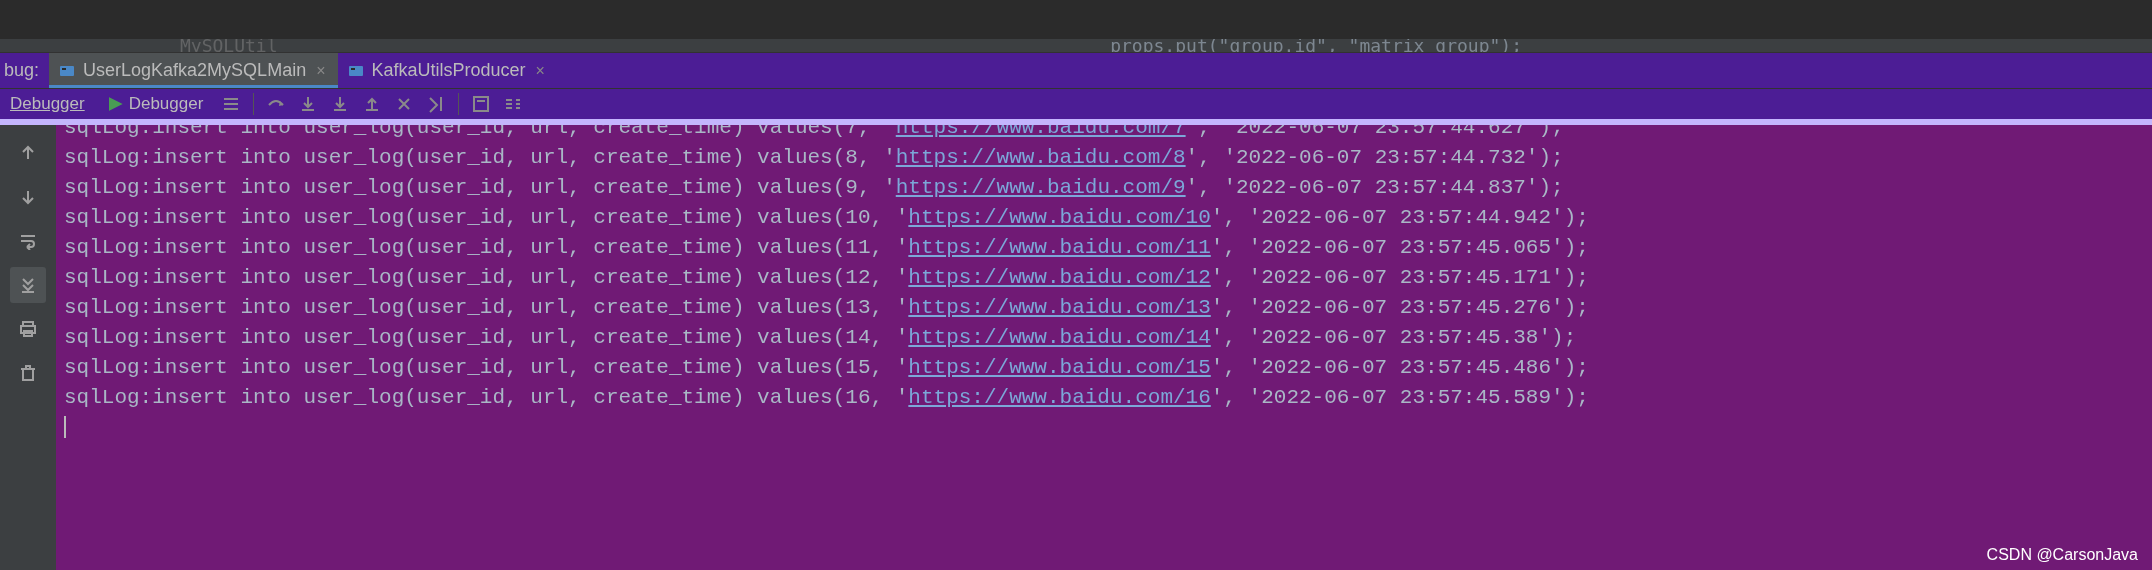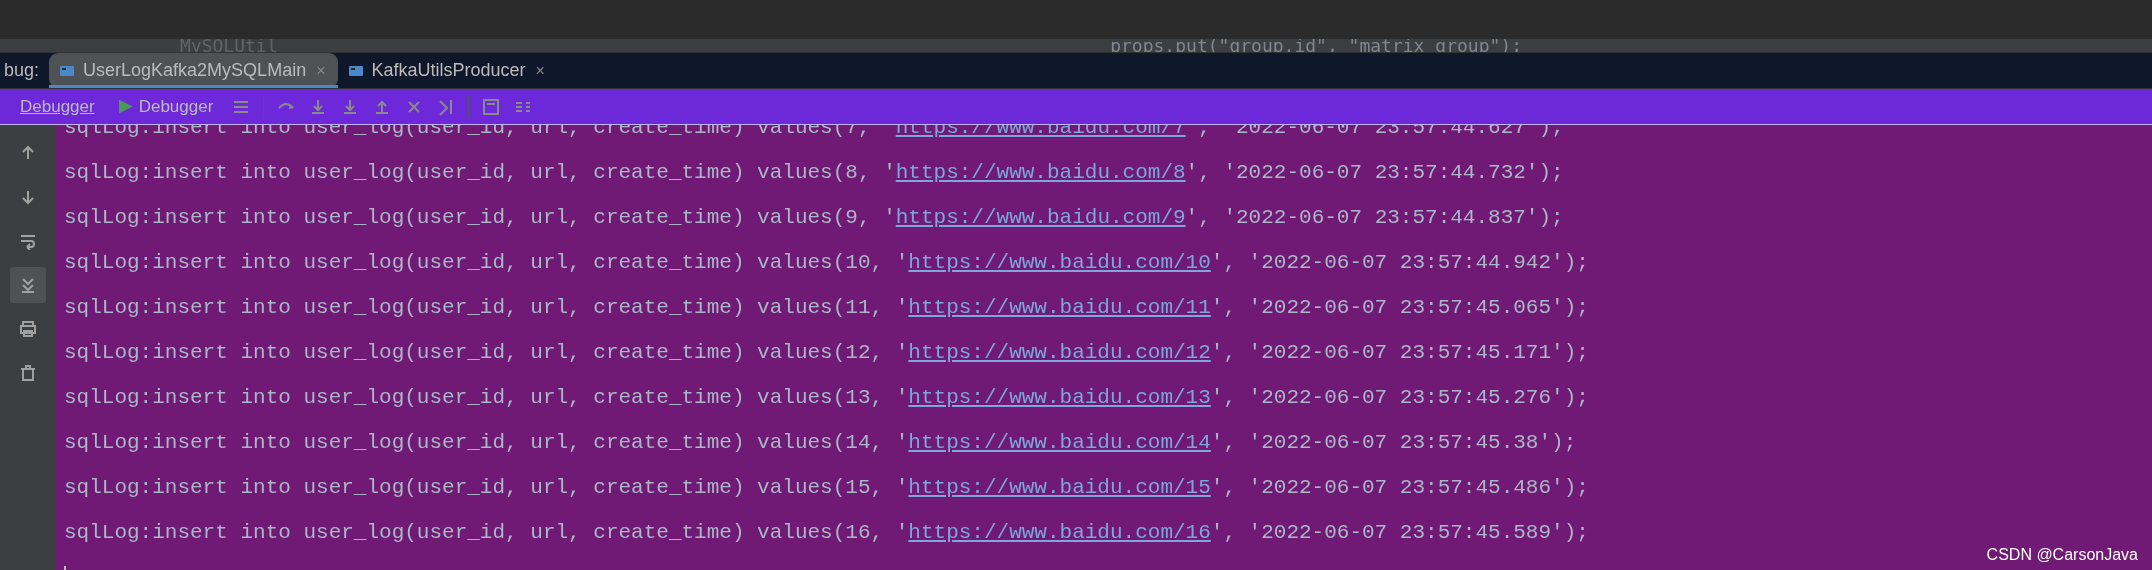--- a/index.html
+++ b/index.html
@@ -34,21 +34,21 @@
     .top-fragment-right {
       margin-left: auto;
       margin-right: 630px;
       font-family: "Consolas", monospace;
       font-size: 18px;
       color: #a9b7c6;
       opacity: 0.6;
     }
     .tabs-bar {
       height: 36px;
-      background: #0f172a;
+      background: #4c1d95;
       border-bottom: 1px solid #323232;
       display: flex;
       align-items: stretch;
       padding-left: 0;
     }
     .bug-label {
       display: flex;
       align-items: center;
       padding: 0 10px 0 4px;
       color: #bbbbbb;
@@ -56,21 +56,20 @@
     }
     .tab {
       display: flex;
       align-items: center;
       padding: 0 10px;
       gap: 8px;
       font-size: 18px;
       color: #bbbbbb;
       cursor: pointer;
       position: relative;
-      border-radius: 9px;
     }
     .tab.active {
       background: #4e5254;
     }
     .tab.active::after {
       content: "";
       position: absolute;
       bottom: 0;
       left: 0;
       right: 0;
@@ -85,25 +84,25 @@
       justify-content: center;
     }
     .tab-close {
       color: #888;
       font-size: 16px;
       padding: 0 2px;
       cursor: pointer;
     }
     .toolbar {
       height: 36px;
-      background: #6d28d9;
-      border-bottom: 1px solid #c4b5fd;
-      display: flex;
-      align-items: center;
-      padding: 0 10px;
+      background: #4c1d95;
+      border-bottom: 6px solid #c4b5fd;
+      display: flex;
+      align-items: center;
+      padding: 0 0;
       gap: 4px;
     }
     .toolbar-item {
       display: flex;
       align-items: center;
       padding: 4px 10px;
       color: #bbbbbb;
       font-size: 17px;
       cursor: pointer;
       gap: 6px;
@@ -164,21 +163,20 @@
       font-family: "Consolas", "Courier New", monospace;
       font-size: 21px;
       line-height: 30px;
       color: #a9b7c6;
       padding: 2px 8px;
       overflow: hidden;
       white-space: pre;
     }
     .console-line {
       display: block;
-      margin-top: 15px;
     }
     .url-link {
       color: #7ca7d8;
       text-decoration: underline;
       cursor: pointer;
     }
     .cursor-line {
       display: inline-block;
       width: 2px;
       height: 22px;

